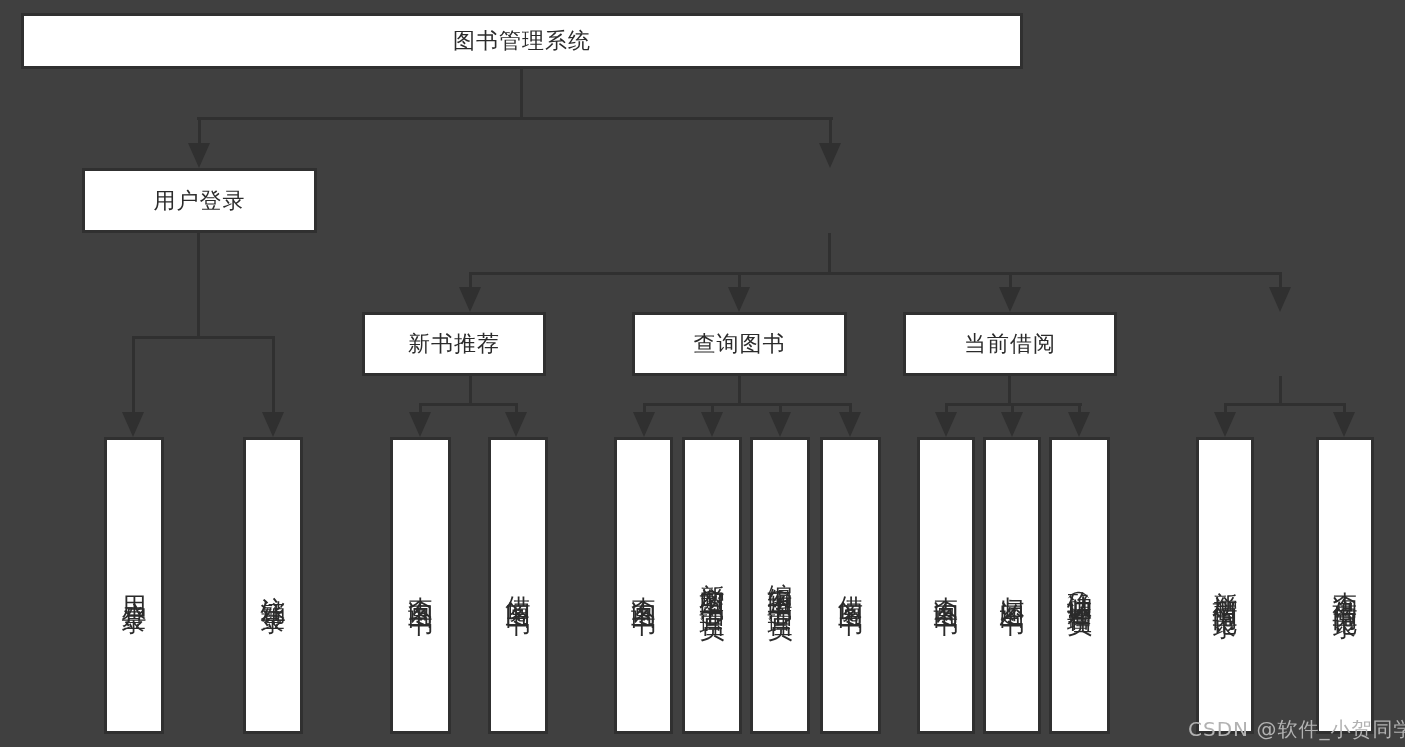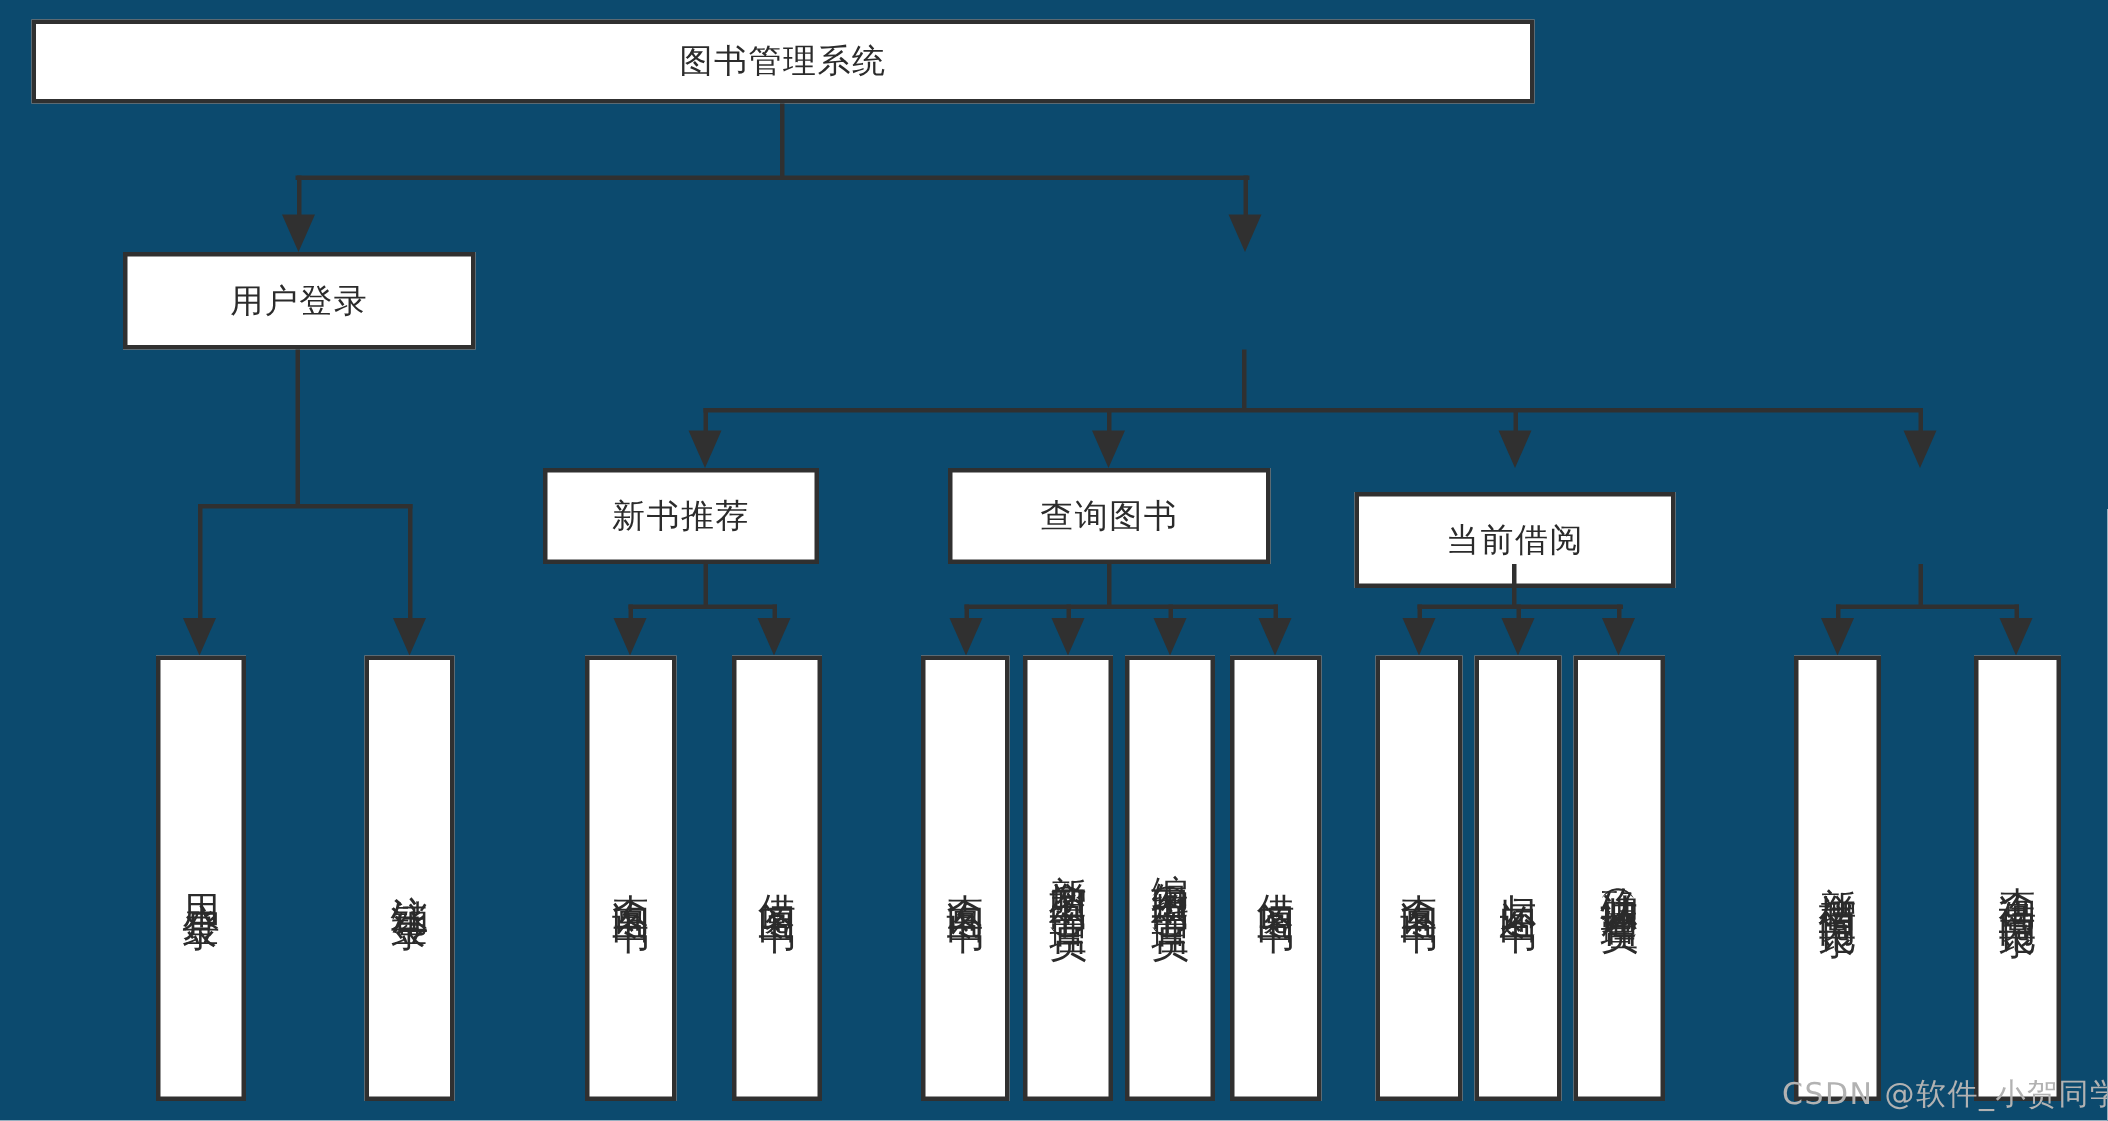--- a/index.html
+++ b/index.html
@@ -1,17 +1,17 @@
 <!DOCTYPE html>
 <html><head>
 <meta charset="utf-8">
 <style>
   html,body{margin:0;padding:0;background:#ffffff;}
   .canvas{
-    position:relative;width:1405px;height:747px;background:#0c4a6e;overflow:hidden;
+    position:relative;width:1405px;height:747px;background:#404040;overflow:hidden;
     font-family:"DejaVu Sans","Liberation Sans",sans-serif;
   }
   .box{
     position:absolute;box-sizing:border-box;background:#ffffff;
     border:3px solid #303030;display:flex;align-items:center;justify-content:center;
     color:#2b2b2b;
   }
   .hlabel{font-size:22px;letter-spacing:1px;white-space:nowrap;}
   .vlabel{
     writing-mode:vertical-rl;text-orientation:mixed;
@@ -65,21 +65,21 @@
   <div class="arrowhead" style="left:999px;top:287px;"></div>
   <div class="line" style="left:1279px;top:272px;width:3px;height:17px;"></div>
   <div class="arrowhead" style="left:1269px;top:287px;"></div>
 
   <div class="box" style="left:362px;top:312px;width:184px;height:64px;">
     <span class="hlabel">新书推荐</span>
   </div>
   <div class="box" style="left:632px;top:312px;width:215px;height:64px;">
     <span class="hlabel">查询图书</span>
   </div>
-  <div class="box" style="left:903px;top:328px;width:214px;height:64px;">
+  <div class="box" style="left:903px;top:312px;width:214px;height:64px;">
     <span class="hlabel">当前借阅</span>
   </div>
 
   <div class="line" style="left:469px;top:376px;width:3px;height:29px;"></div>
   <div class="line" style="left:419px;top:403px;width:99px;height:3px;"></div>
   <div class="line" style="left:419px;top:403px;width:3px;height:11px;"></div>
   <div class="arrowhead" style="left:409px;top:412px;"></div>
   <div class="line" style="left:515px;top:403px;width:3px;height:11px;"></div>
   <div class="arrowhead" style="left:505px;top:412px;"></div>
 

